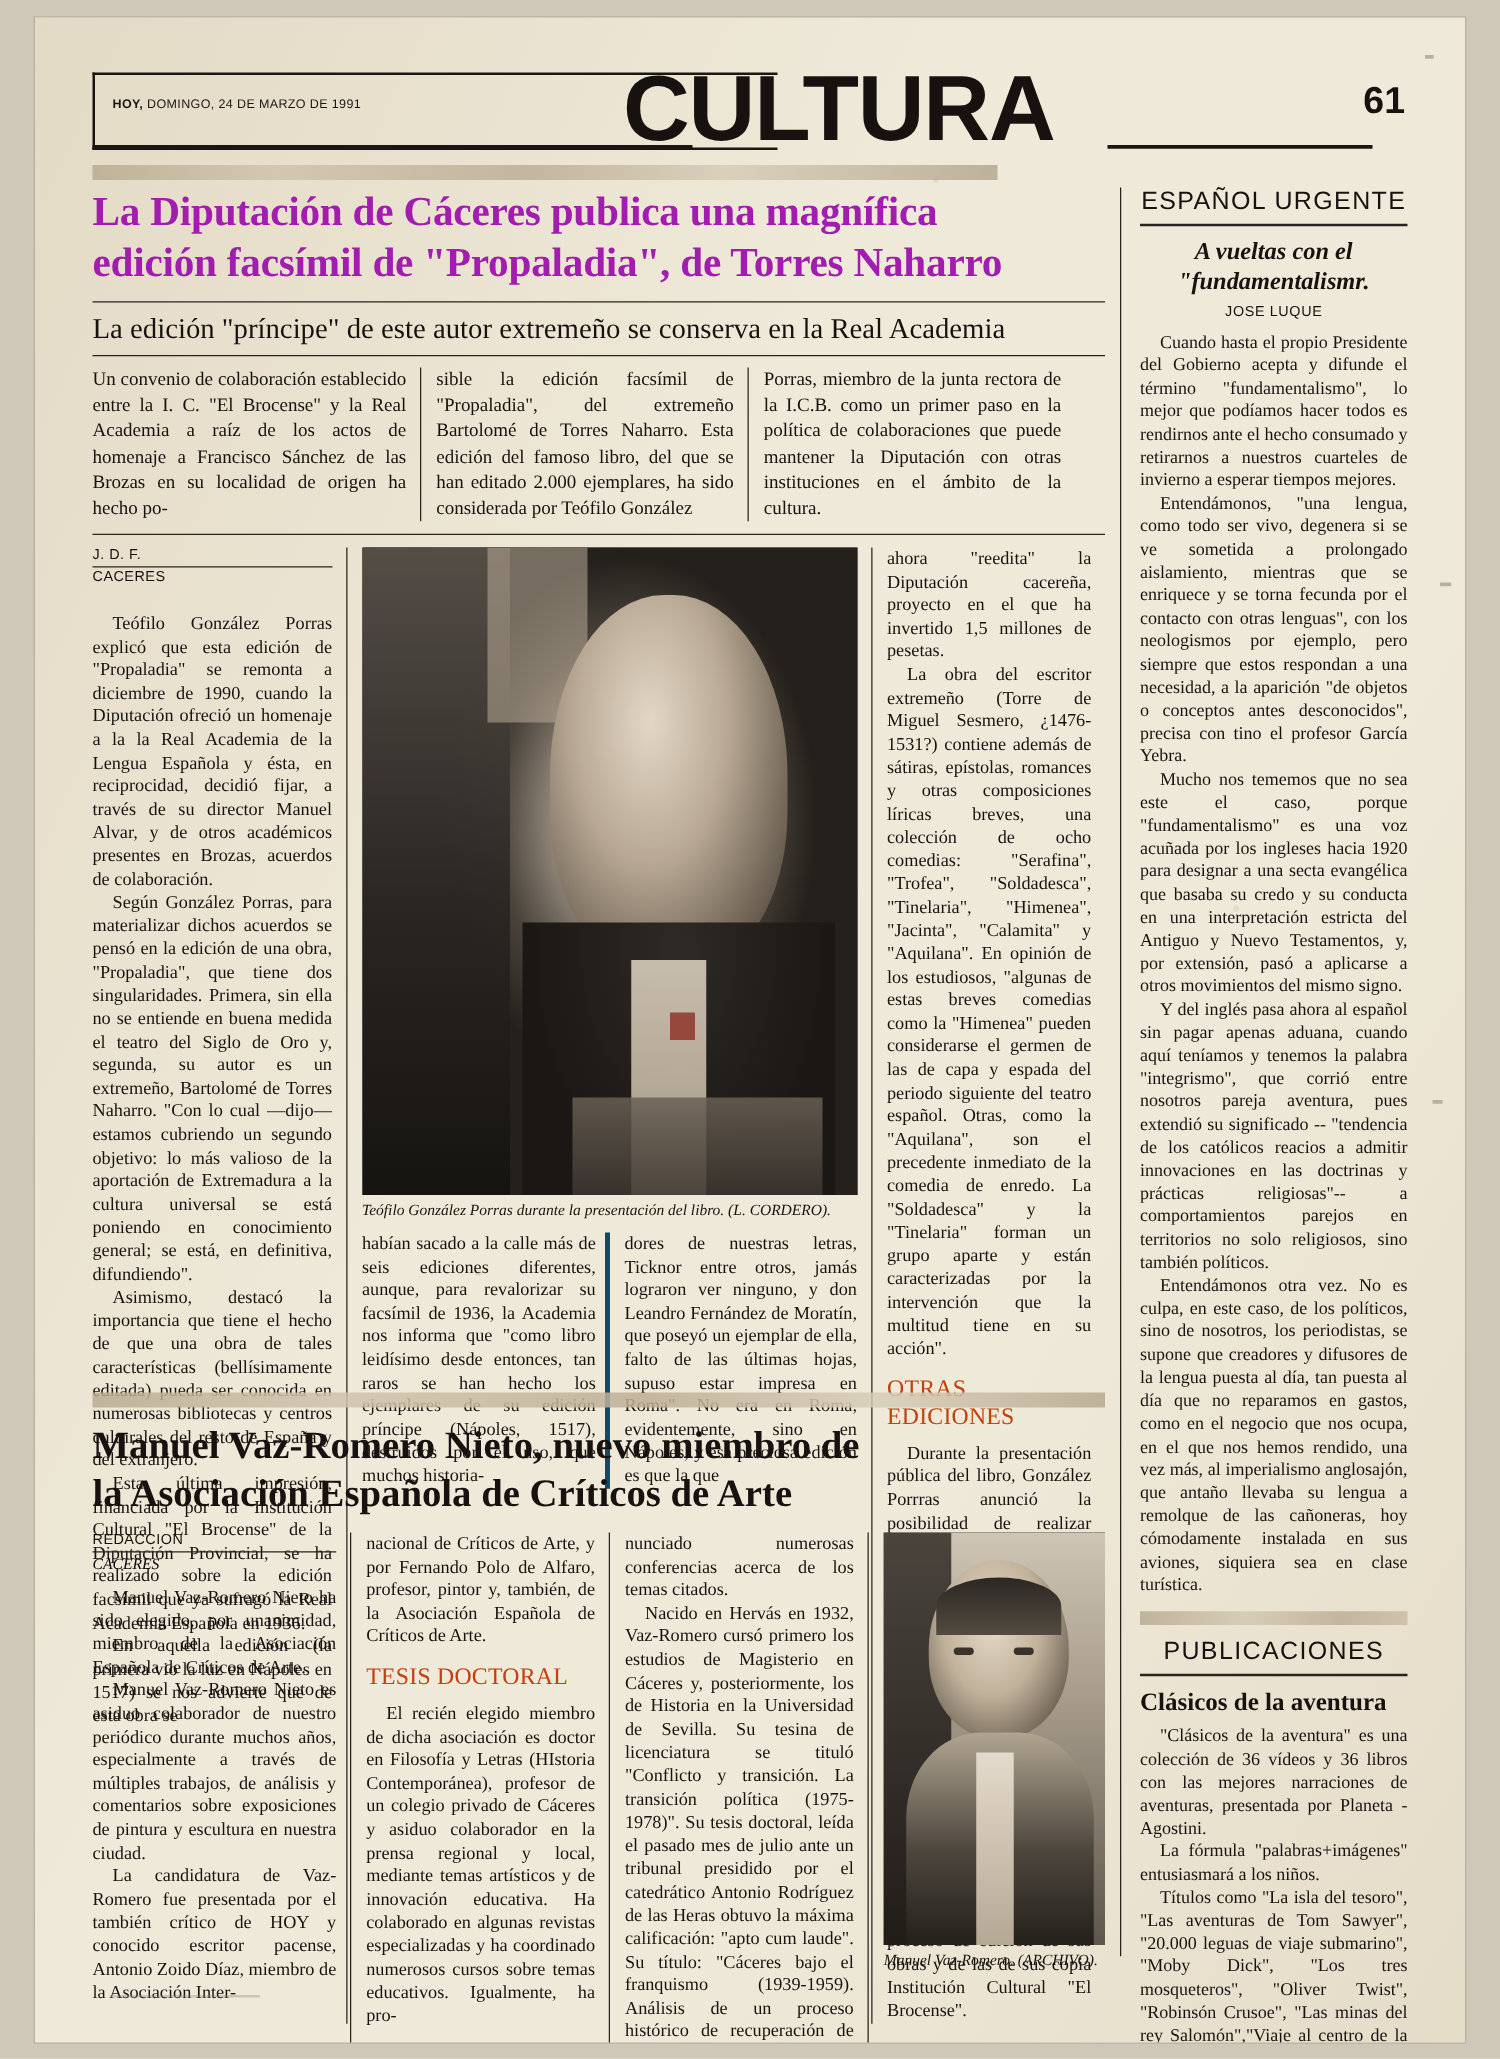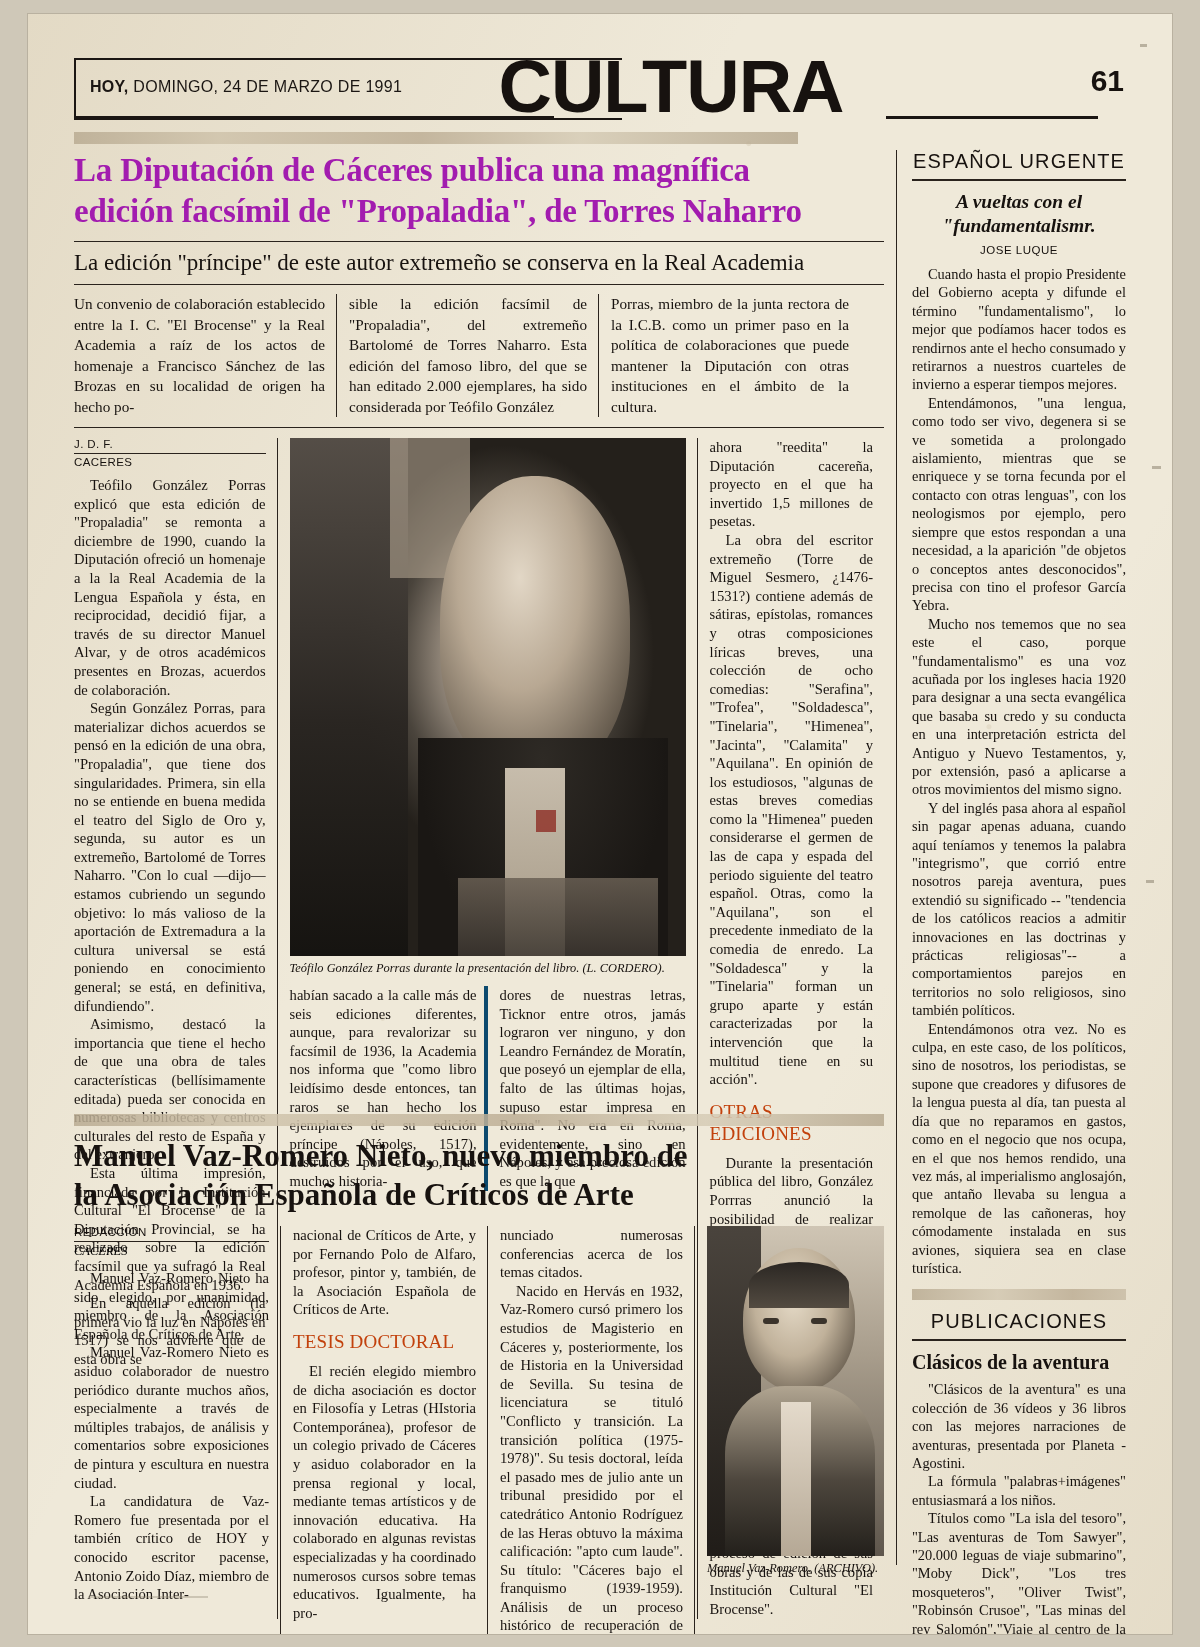--- a/index.html
+++ b/index.html
@@ -32,21 +32,21 @@
 
   
   .masthead{position:absolute;left:46px;top:44px;width:1052px;height:78px;}
   .mast-box{
     position:absolute;left:0;top:0;width:546px;height:58px;
     border-left:2px solid #1b1613;border-top:2px solid #1b1613;border-bottom:2px solid #1b1613;
   }
   .mast-date{
     position:absolute;left:16px;top:20px;
     font-family:"Liberation Sans", sans-serif;
-    font-size:16px;letter-spacing:.3px;color:#1b1613;white-space:nowrap;
+    font-size:10px;letter-spacing:.3px;color:#1b1613;white-space:nowrap;
   }
   .mast-date b{font-weight:bold;}
   .mast-rule{position:absolute;left:0;top:58px;width:480px;height:3px;background:#1b1613;}
   .mast-title{
     position:absolute;left:382px;top:-8px;width:430px;text-align:center;
     font-family:"Liberation Sans", sans-serif;
     font-weight:bold;font-size:74px;line-height:74px;letter-spacing:-1px;color:#17120f;
   }
   .mast-rule-r{position:absolute;left:812px;top:58px;width:212px;height:3px;background:#1b1613;}
   .page-num{
@@ -208,21 +208,21 @@
         </div>
       </div>
       <div class="lead-rule"></div>
 
       <div class="body3">
 
         <div class="bcol" style="border-right:1px solid #2a231d;">
           <div class="byline">J. D. F.</div>
           <div class="byline-rule"></div>
           <div class="byline2">CACERES</div>
-          <p class="txt first" style="margin-top:8px">Teófilo González Porras explicó que esta edición de "Propaladia" se remonta a diciembre de 1990, cuando la Diputación ofreció un homenaje a la  la Real Academia de la Lengua Española y ésta, en reciprocidad, decidió fijar, a través de su director Manuel Alvar, y de otros académicos presentes en Brozas, acuerdos de colaboración.</p>
+          <p class="txt first" style="margin-top:22px">Teófilo González Porras explicó que esta edición de "Propaladia" se remonta a diciembre de 1990, cuando la Diputación ofreció un homenaje a la  la Real Academia de la Lengua Española y ésta, en reciprocidad, decidió fijar, a través de su director Manuel Alvar, y de otros académicos presentes en Brozas, acuerdos de colaboración.</p>
           <p class="txt">Según González Porras, para materializar dichos acuerdos se pensó en la edición de una obra, "Propaladia", que tiene dos singularidades. Primera, sin ella no se entiende en buena medida el teatro del Siglo de Oro y, segunda, su autor es un extremeño, Bartolomé de Torres Naharro. "Con lo cual —dijo— estamos cubriendo un segundo objetivo: lo más valioso de la aportación de Extremadura a la cultura universal se está poniendo en conocimiento general; se está, en definitiva, difundiendo".</p>
           <p class="txt">Asimismo, destacó la importancia que tiene el hecho de que una obra de tales características (bellísimamente editada) pueda ser conocida en numerosas bibliotecas y centros culturales del resto de España y del extranjero.</p>
           <p class="txt">Esta última impresión, financiada por la Institución Cultural "El Brocense" de la Diputación Provincial, se ha realizado sobre la edición facsímil que ya sufragó la Real Academia Española en 1936.</p>
           <p class="txt">En aquella edición (la primera vio la luz en Nápoles en 1517) se nos advierte que de esta obra se</p>
         </div>
 
         <div class="bcol mid" style="border-right:1px solid #2a231d;">
           <div class="photo" style="width:396px;height:518px;">
             <div style="position:absolute;inset:0;background:
                  radial-gradient(ellipse 150px 210px at 54% 42%, #cfc3b4 0%, #9d9183 36%, #4a443c 70%, #24201b 100%),

